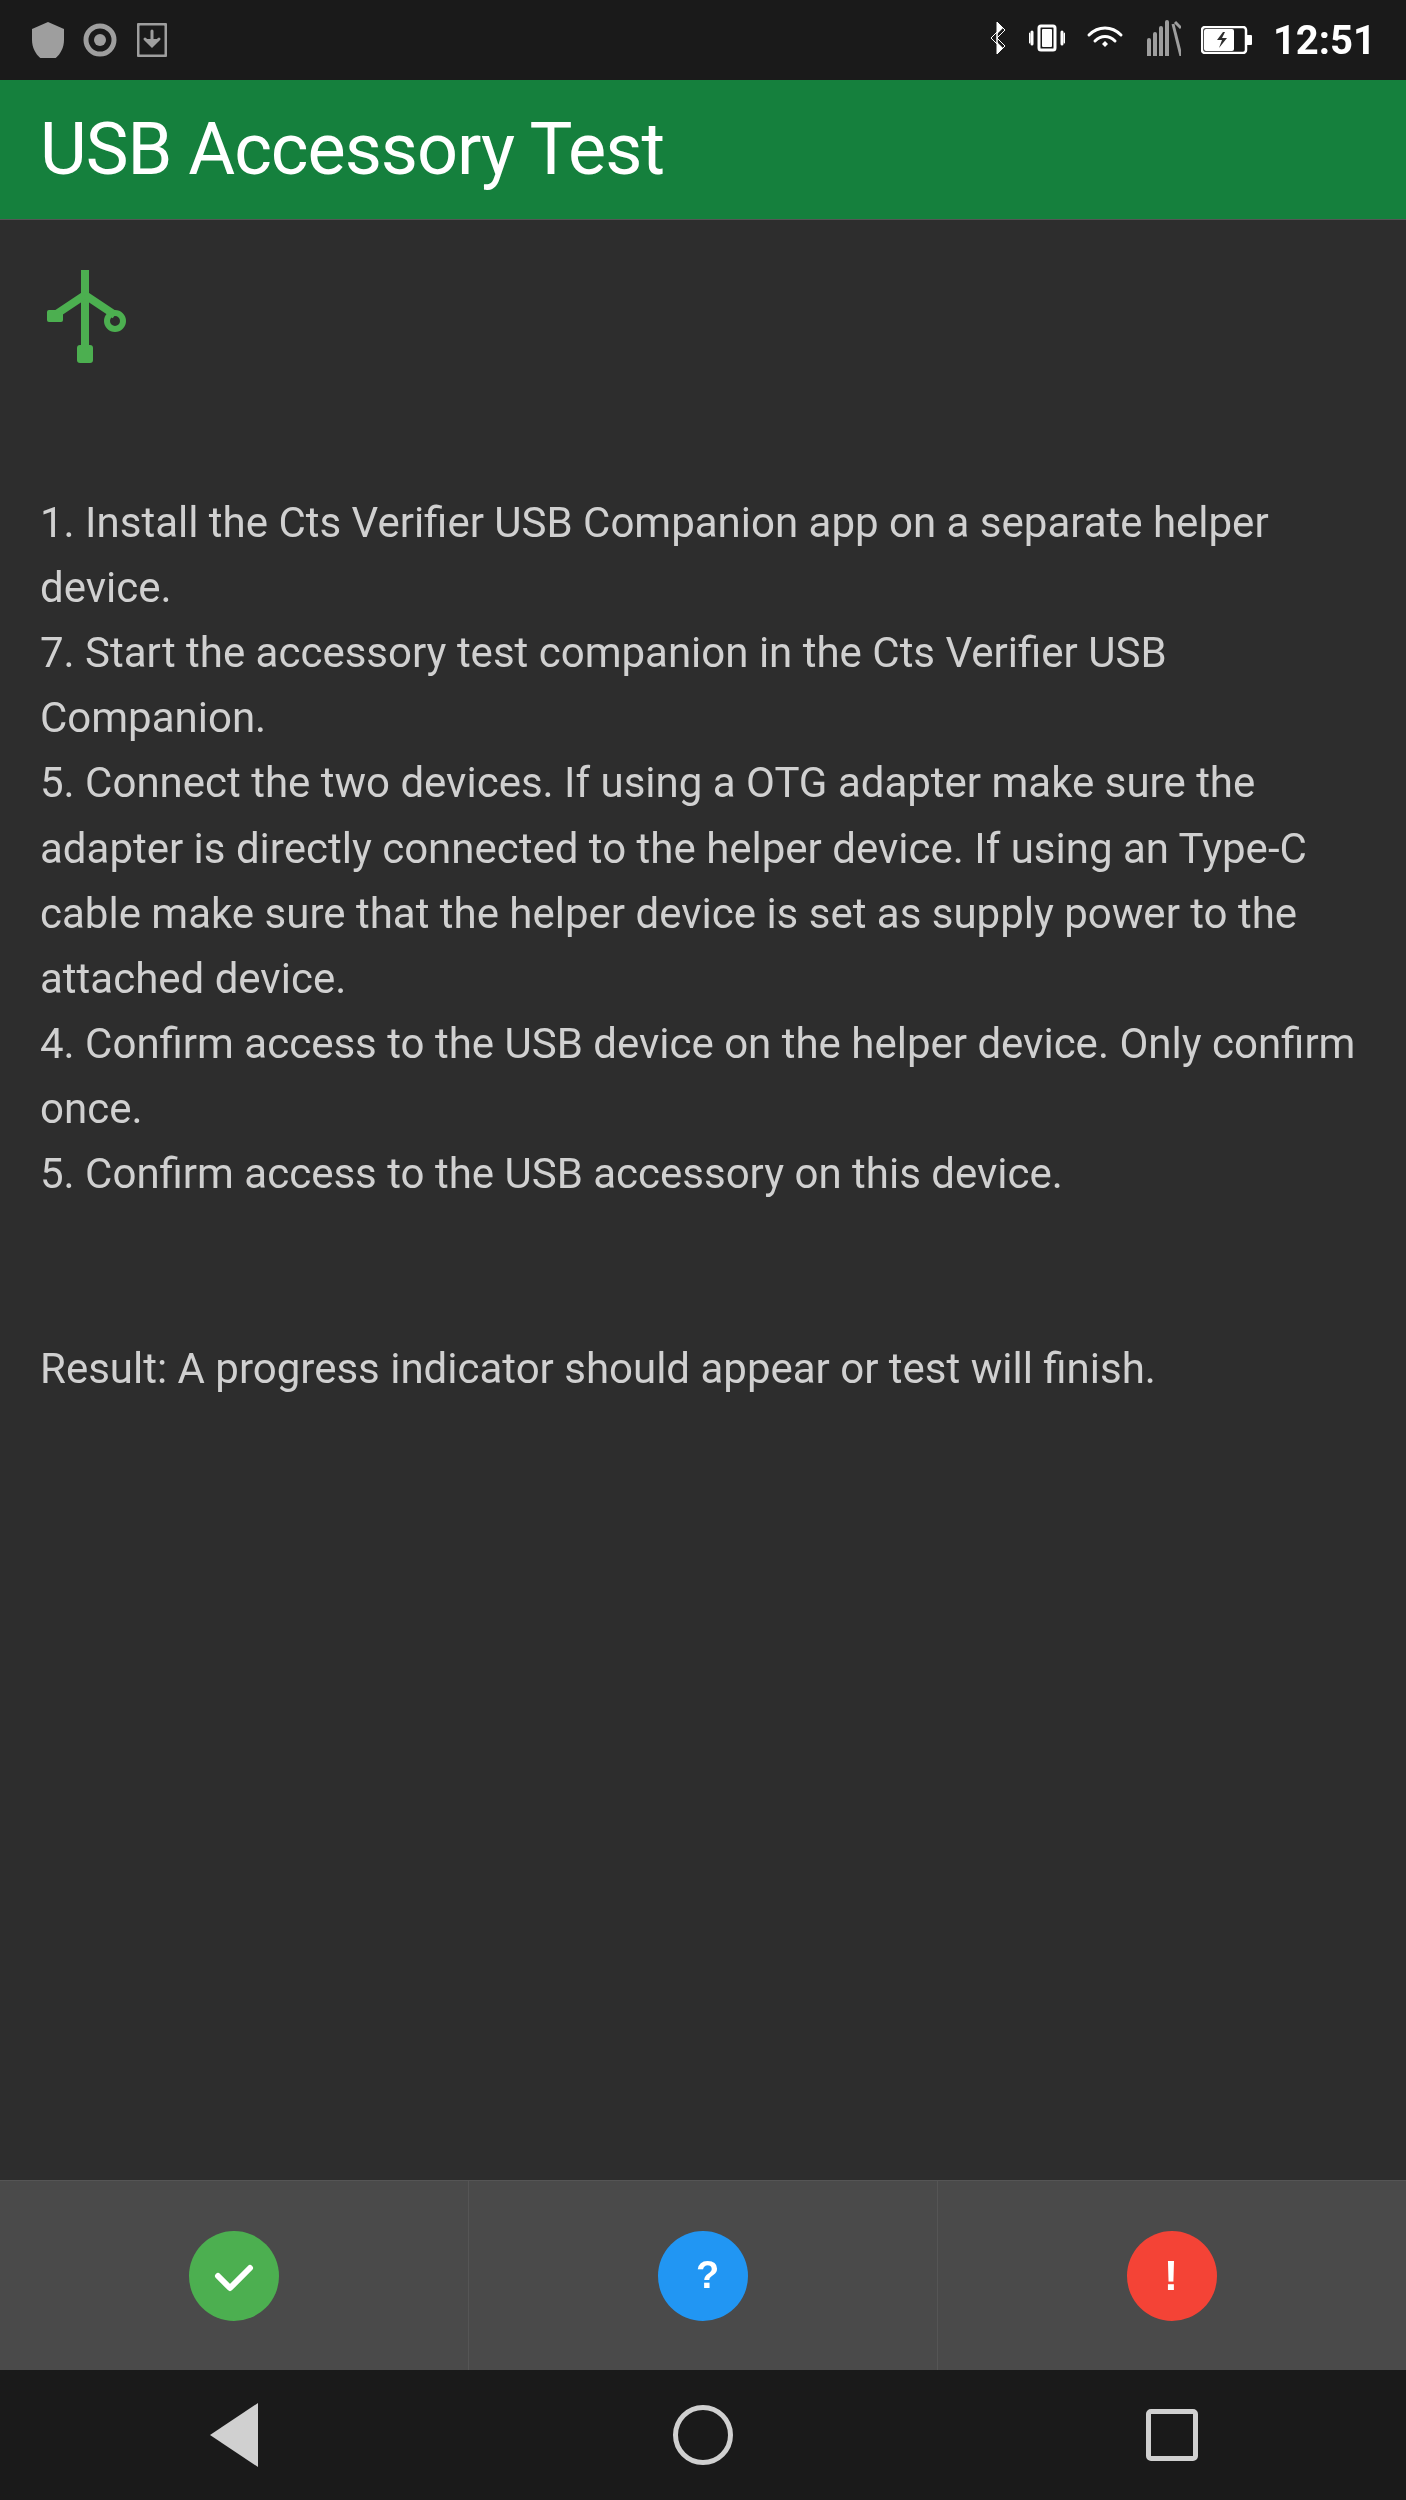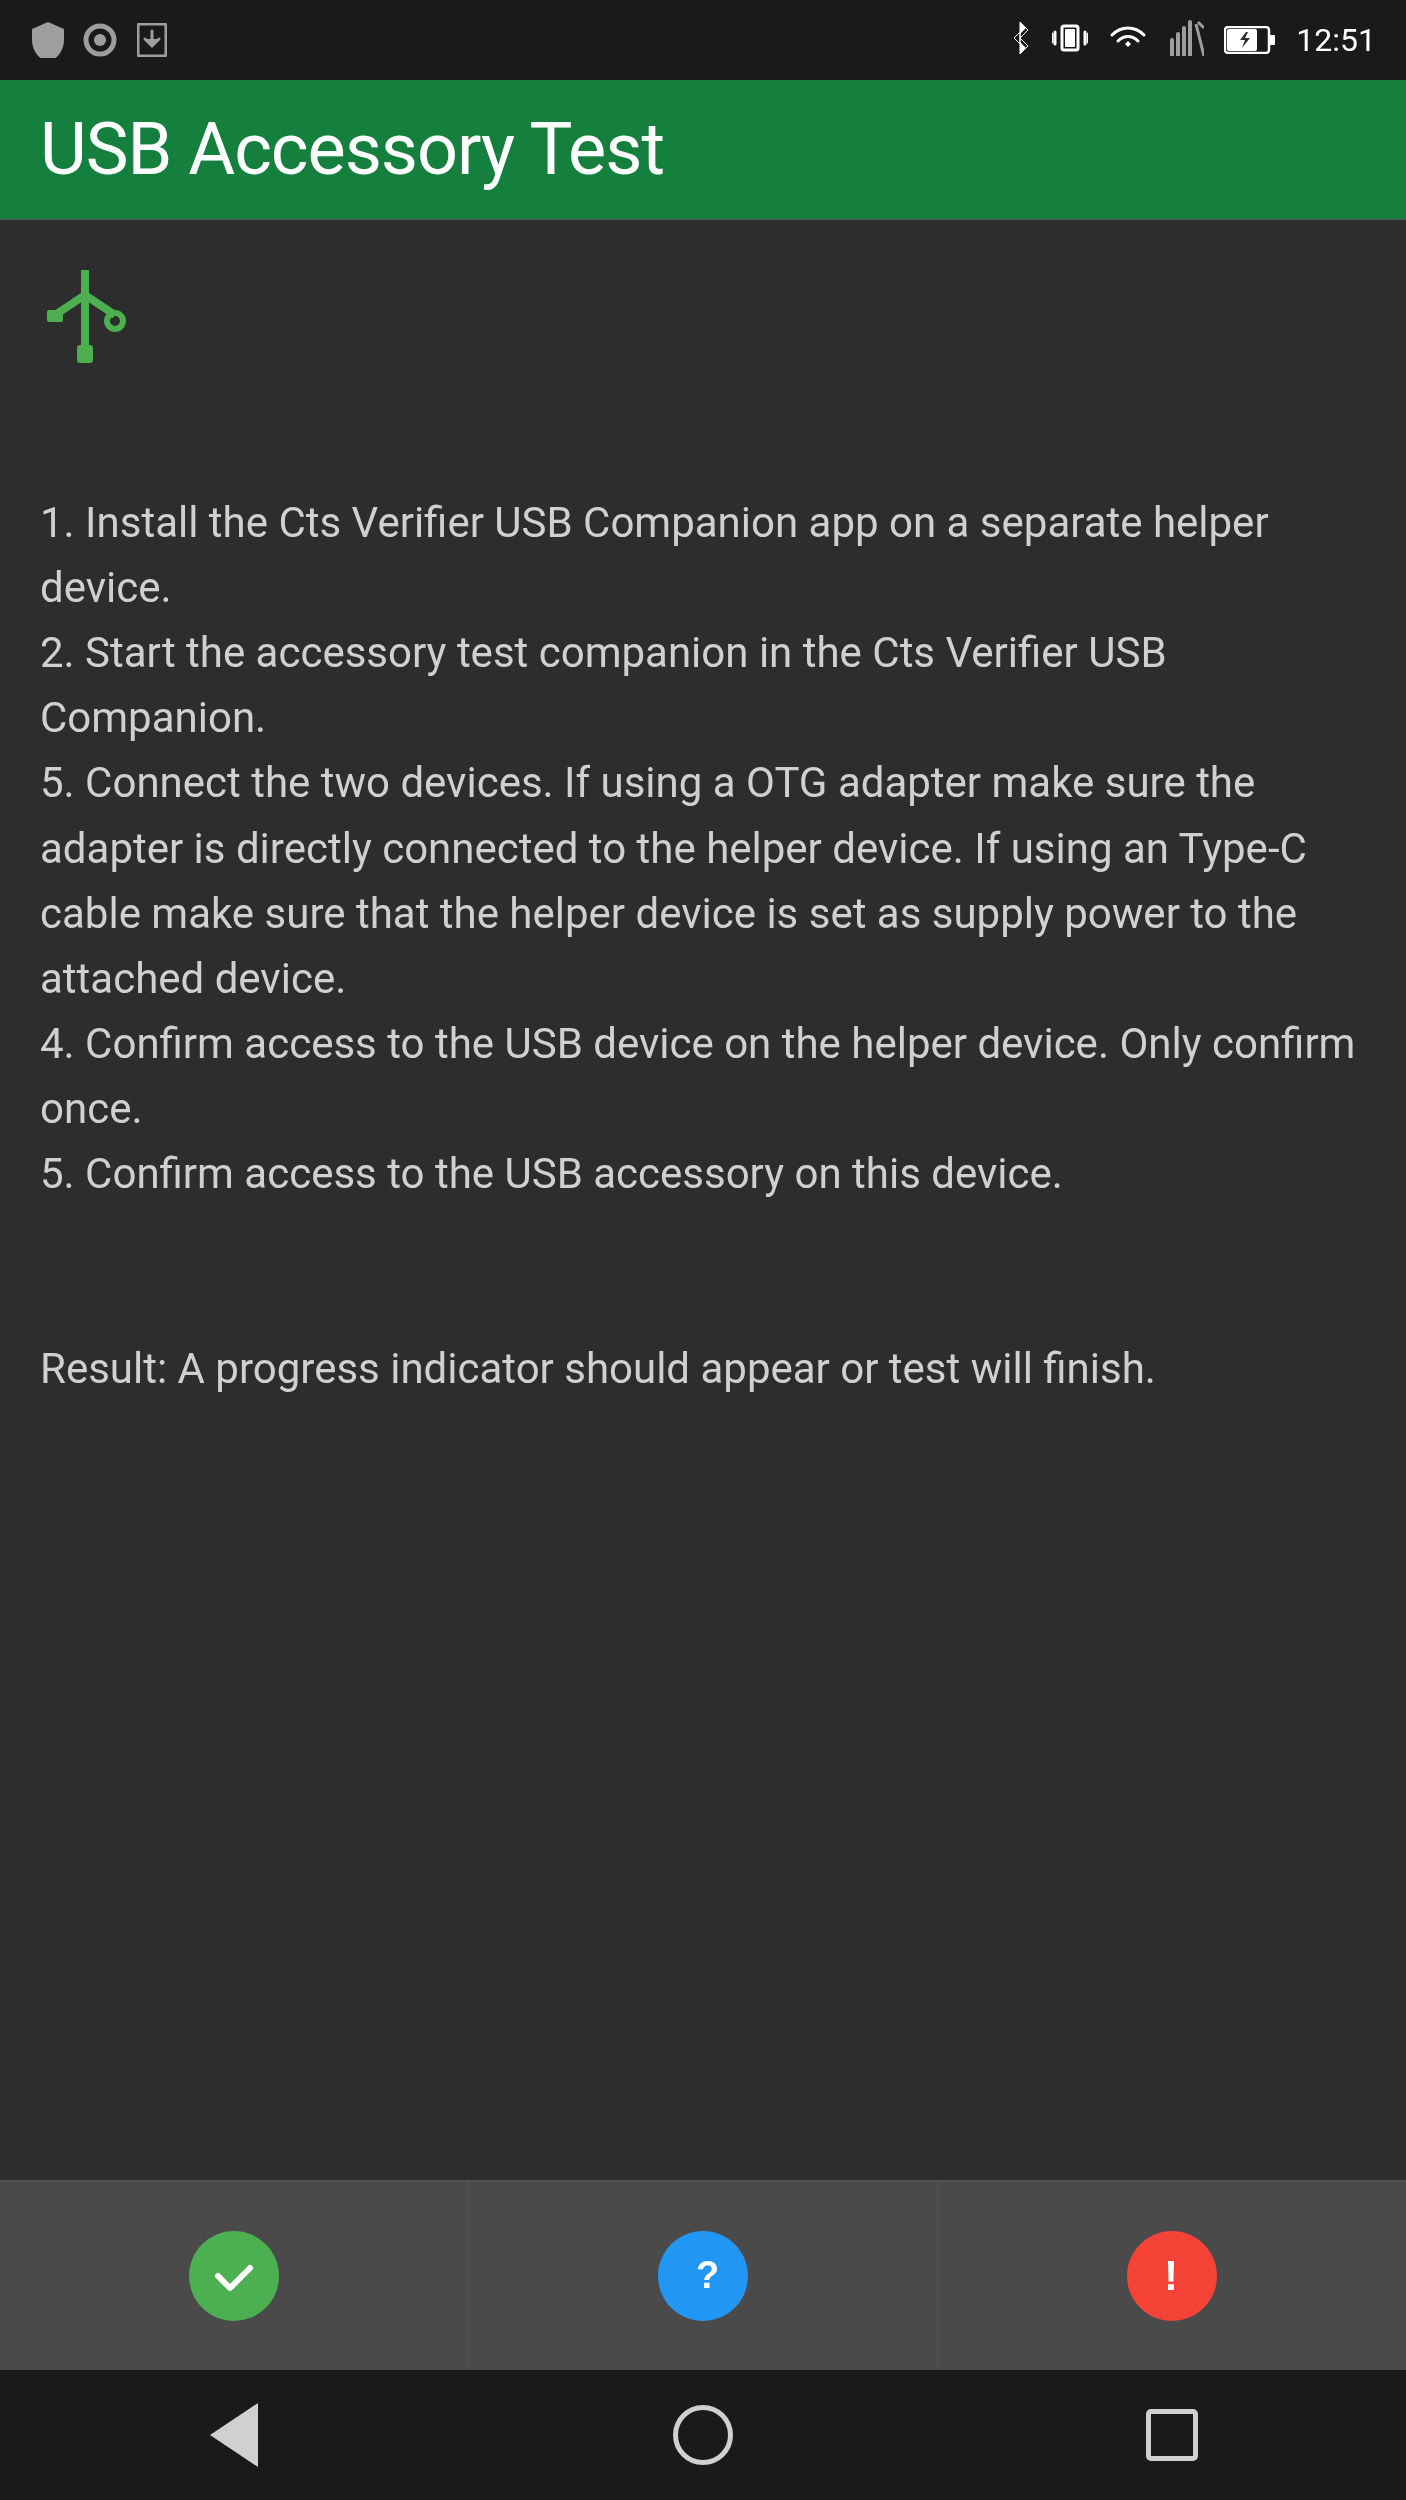--- a/index.html
+++ b/index.html
@@ -40,22 +40,22 @@
       justify-content: center;
     }
 
     .status-bar-right {
       display: flex;
       align-items: center;
       gap: 20px;
     }
 
     .status-time {
-      font-size: 32px;
-      font-weight: normal;
+      font-size: 40px;
+      font-weight: bold;
       color: #ffffff;
     }
 
     
     .app-bar {
       width: 100%;
       height: 140px;
       background: #15803d;
       display: flex;
       align-items: center;
@@ -286,21 +286,21 @@
       <line x1="45" y1="25" x2="75" y2="45" stroke="#4caf50" stroke-width="8"></line>
       <circle cx="75" cy="51" r="8" fill="none" stroke="#4caf50" stroke-width="6"></circle>
 
       <rect x="37" y="75" width="16" height="18" rx="3" fill="#4caf50"></rect>
     </svg>
   </div>
 
   <div class="instructions">
     <br>
     <span>1. Install the Cts Verifier USB Companion app on a separate helper device.</span><br>
-    <span>2. Start the accessory test companion in the Cts Verifier USB Companion.</span><br>
+    <span>7. Start the accessory test companion in the Cts Verifier USB Companion.</span><br>
     <span>5. Connect the two devices. If using a OTG adapter make sure the adapter is directly connected to the helper device. If using an Type-C cable make sure that the helper device is set as supply power to the attached device.</span><br>
     <span>4. Confirm access to the USB device on the helper device. Only confirm once.</span><br>
     <span>5. Confirm access to the USB accessory on this device.</span><br>
     <br>
     <br>
     <span class="result-line">Result: A progress indicator should appear or test will finish.</span>
   </div>
 </div>
 
 <div class="bottom-bar">

